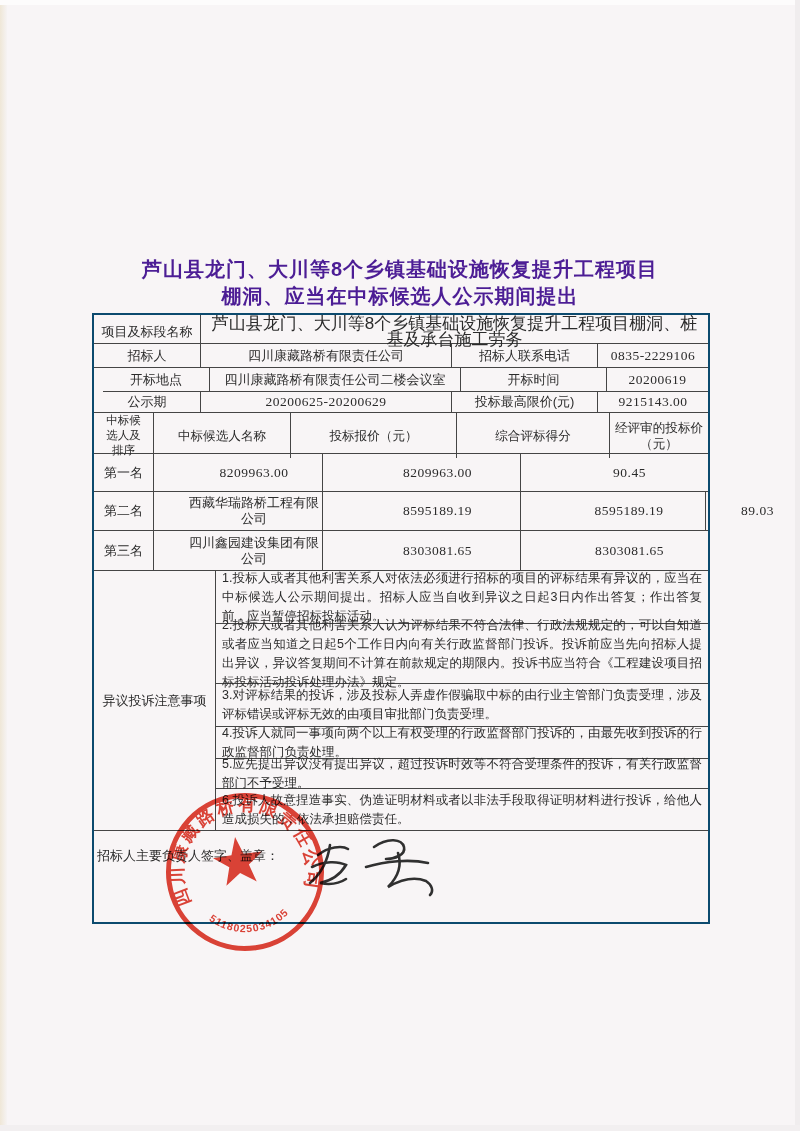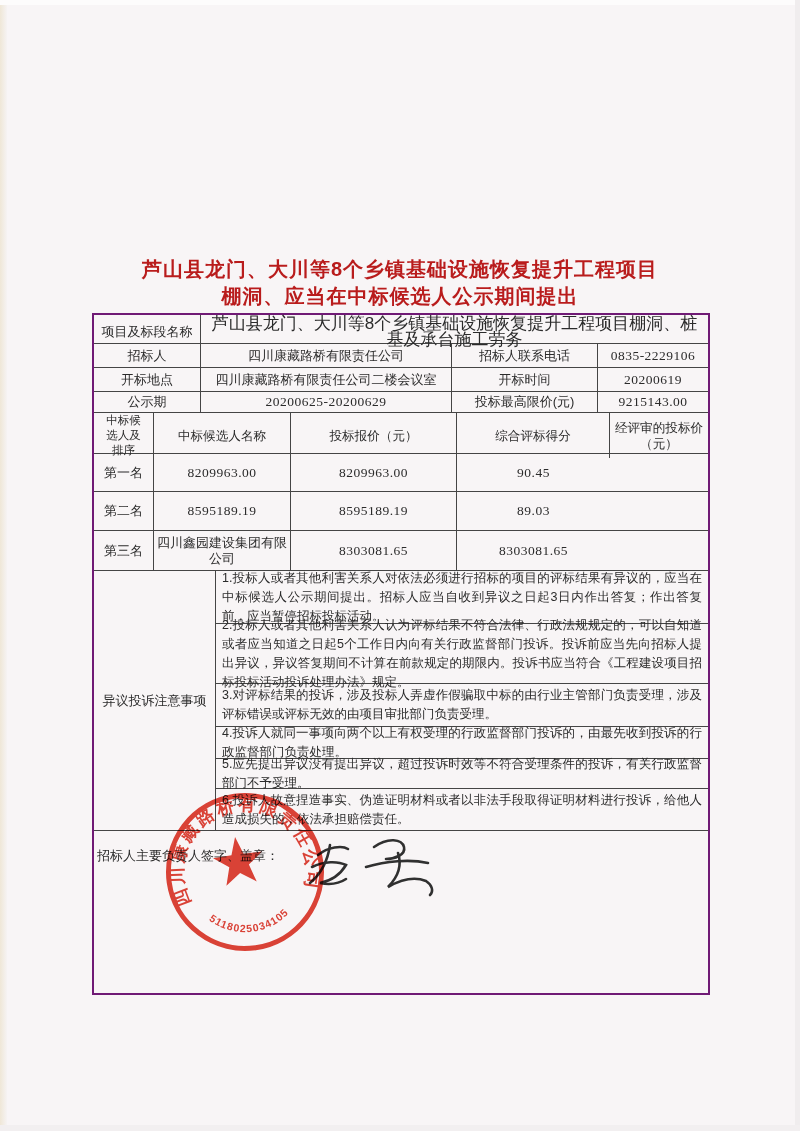--- a/index.html
+++ b/index.html
@@ -11,38 +11,38 @@
     color: #2b2b2b;
   }
   
   .edge-left  { position:absolute; left:0; top:0; width:7px; height:100%;
                 background: linear-gradient(90deg,#efe7d7,#f6f3f3); }
   .edge-top   { position:absolute; left:0; top:0; width:100%; height:5px; background:#fdfcfc; }
   .edge-right { position:absolute; right:0; top:0; width:5px; height:100%; background:#f0edee; }
   .edge-bottom{ position:absolute; left:0; bottom:0; width:100%; height:6px; background:#f2eff0; }
 
   .doc-title { position:absolute; left:0; top:256px; width:800px; text-align:center;
-               font-size:20px; font-weight:bold; line-height:27px; letter-spacing:1px; color:#b91c1c; }
+               font-size:20px; font-weight:bold; line-height:27px; letter-spacing:1px; color:#4c1d95; }
 
-  .doc-table { position:absolute; left:92px; top:313px; width:618px; height:682px;
-               border:2px solid #701a75; background:transparent; font-size:13px; }
+  .doc-table { position:absolute; left:92px; top:313px; width:618px; height:611px;
+               border:2px solid #0c4a6e; background:transparent; font-size:13px; }
   .row { display:grid; border-bottom:1.5px solid #454545; }
   .cell { display:flex; align-items:center; justify-content:center; text-align:center;
           border-right:1.5px solid #454545; padding:1px 3px; line-height:16px; }
   .cell:last-child { border-right:none; }
   .num { font-family:"Liberation Serif","DejaVu Serif",serif; font-size:13.5px; letter-spacing:.5px; }
 
   .r-info1 { height:29px; grid-template-columns:107px 1fr; }
   .r-info  { grid-template-columns:107px 251px 146px 1fr; }
-  .r-info2 { height:24px; } .r-info3 { height:24px; } .r-info4 { height:21px; }
+  .r-info2 { height:24px; } .r-info3 { height:24px;margin-left:9px; } .r-info4 { height:21px; }
   .r-info1 .cell.value { font-size:17px; }
 
   .r-chead { height:41px; grid-template-columns:60px 137px 166px 153px 1fr; font-size:12.6px; }
   .r-chead .cell:first-child { font-size:11.5px; line-height:15px; padding:0 12px; }
-  .r-cand  { grid-template-columns:60px 137px 166px 153px 1fr; }
+  .r-cand  { grid-template-columns:60px 137px 166px 153px 1fr;gap:32px; }
   .r-c1 { height:38px; } .r-c2 { height:39px; } .r-c3 { height:40px; }
 
   .notes { display:grid; grid-template-columns:122px 1fr; height:260px; border-bottom:1.5px solid #454545; }
   .notes-label { display:flex; align-items:center; justify-content:center;
                  border-right:1.5px solid #454545; text-align:center; }
   .notes-items { display:flex; flex-direction:column; }
   .note-item { display:flex; align-items:center; padding:1px 6px; font-size:12.5px;
                line-height:19px; border-bottom:1.5px solid #454545; text-align:justify; }
   .note-item:last-child { border-bottom:none; }
   .ni-1 { height:53px; } .ni-2 { height:60px; } .ni-3 { height:43px; }
@@ -102,20 +102,21 @@
     </div>
 
     <div class="row r-cand r-c1">
       <div class="cell">第一名</div>
       <div class="cell num">8209963.00</div>
       <div class="cell num">8209963.00</div>
       <div class="cell num">90.45</div>
     </div>
     <div class="row r-cand r-c2">
       <div class="cell">第二名</div>
+      <div class="cell">西藏华瑞路桥工程有限公司</div>
       <div class="cell num">8595189.19</div>
       <div class="cell num">8595189.19</div>
       <div class="cell num">89.03</div>
     </div>
     <div class="row r-cand r-c3">
       <div class="cell">第三名</div>
       <div class="cell">四川鑫园建设集团有限公司</div>
       <div class="cell num">8303081.65</div>
       <div class="cell num">8303081.65</div>
     </div>

